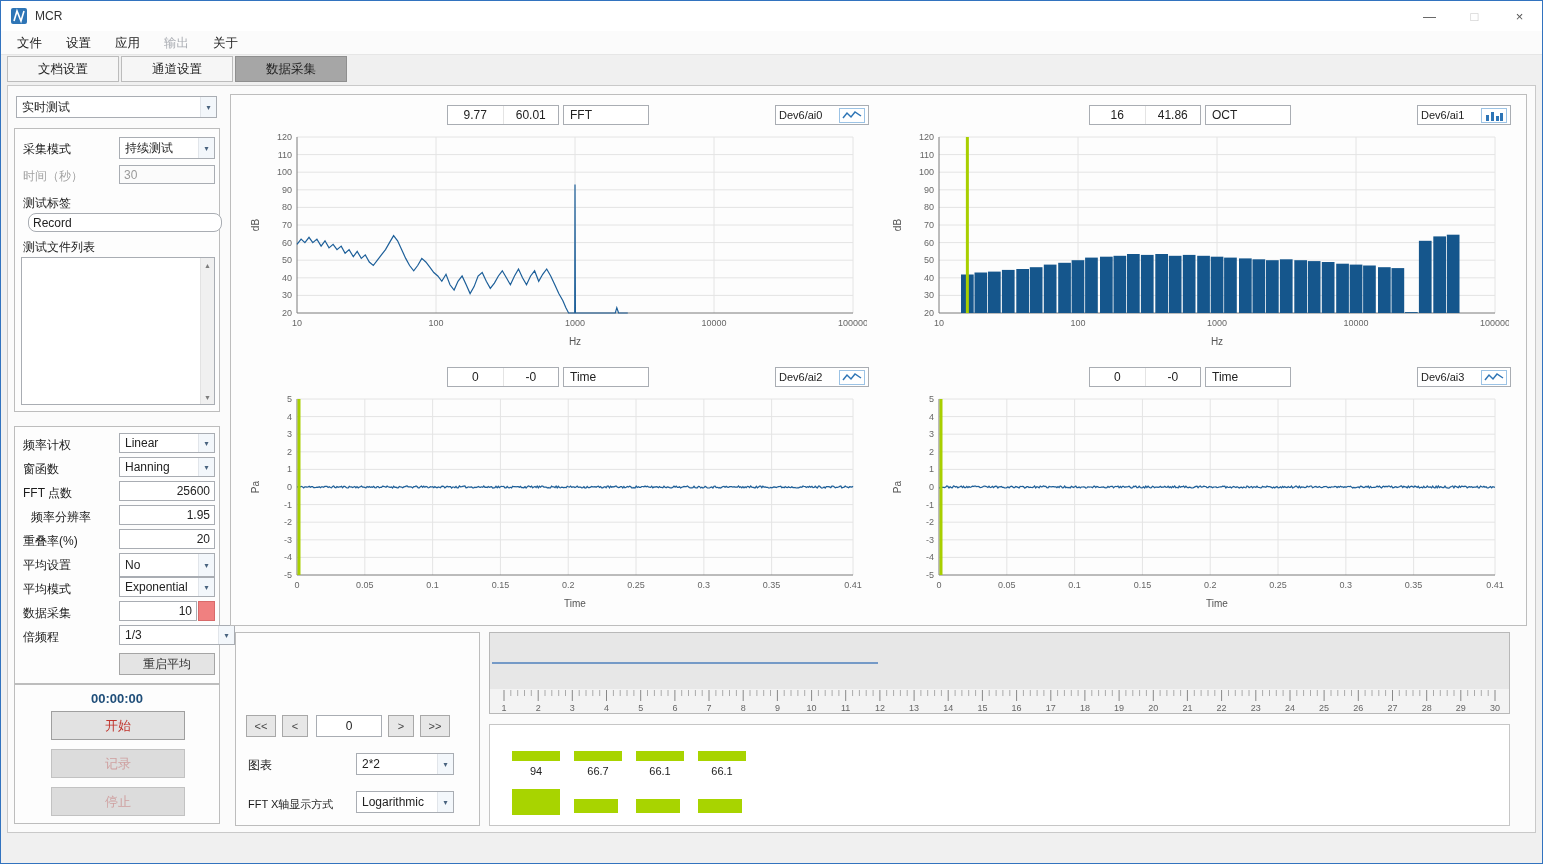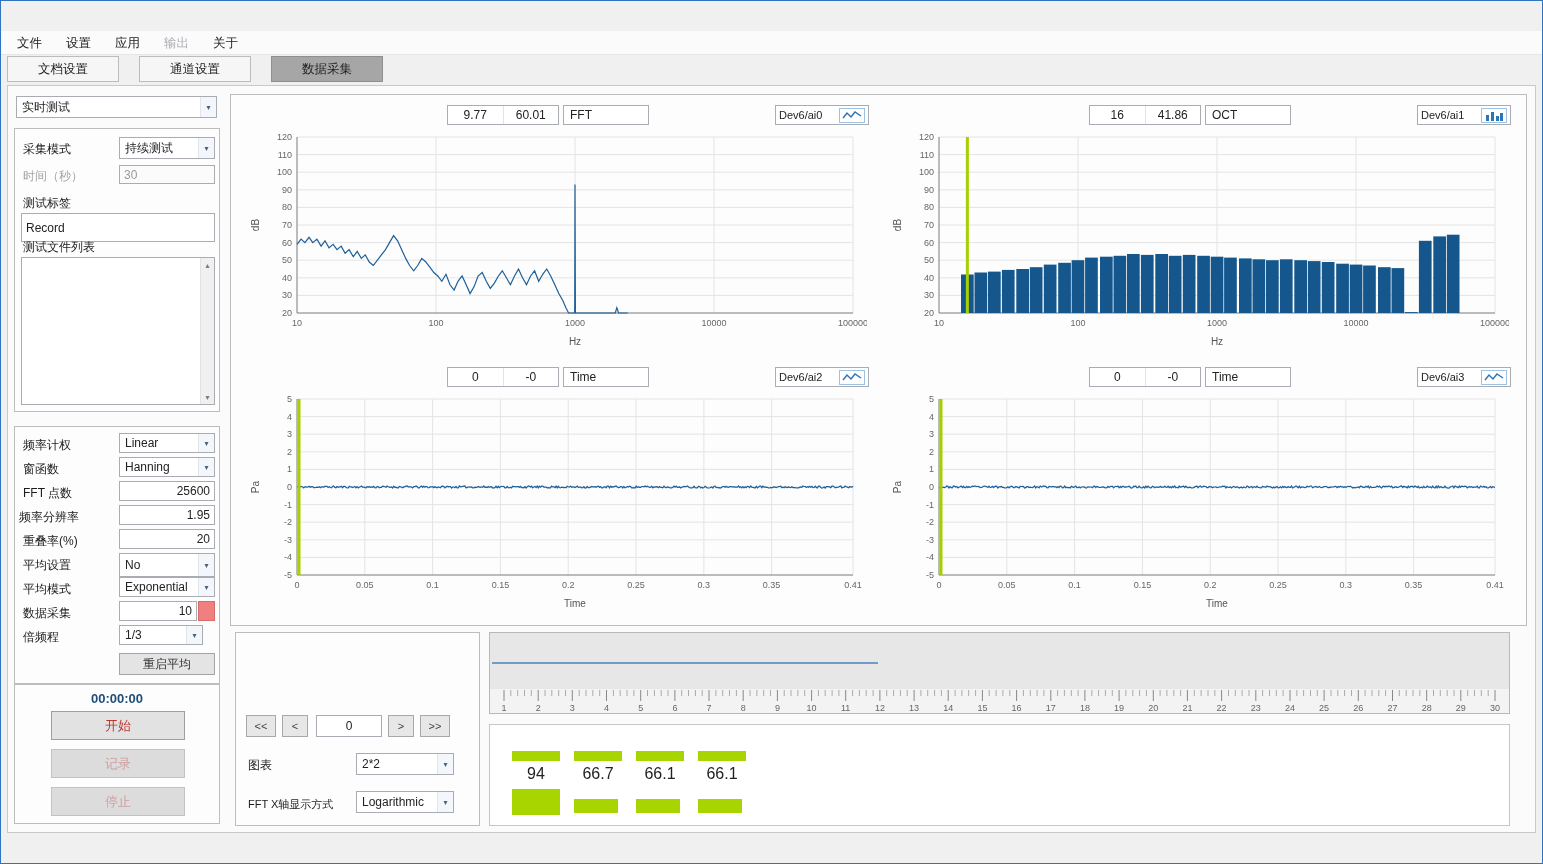--- a/index.html
+++ b/index.html
@@ -14,21 +14,21 @@
   .winbtn{width:45px;height:30px;display:flex;align-items:center;justify-content:center;font-size:13px;color:#555}
   .winbtn.max{color:#c6c6c6}
 
   
   .menubar{position:absolute;left:0;top:30px;width:100%;height:24px;background:#fbfbfb;border-bottom:1px solid #e6e6e6;display:flex;align-items:flex-start;padding-left:4px}
   .menuitem{font-size:12.5px;color:#222;padding:0 12px;height:24px;line-height:24px}
   .menuitem.disabled{color:#aaadb3}
 
   
   .tabbar{position:absolute;left:0;top:54px;width:100%;height:27px;background:#f0f0f0;display:flex;align-items:flex-end;padding-left:6px}
-  .tab{min-width:112px;height:26px;line-height:24px;text-align:center;font-size:12.5px;color:#222;background:#f6f6f6;border:1px solid #bcbcbc;margin-right:20px;padding:0 8px}
+  .tab{min-width:112px;height:26px;line-height:24px;text-align:center;font-size:12.5px;color:#222;background:#f6f6f6;border:1px solid #bcbcbc;margin-right:2px;padding:0 8px}
   .tab.active{background:#a6a6a6;border-color:#8f8f8f}
 
   
   #workspace{position:absolute;left:6px;top:84px;width:1529px;height:748px;background:#fbfbfb;border:1px solid #c9c9c9}
 
   .groupbox{position:absolute;background:#fdfdfd;border:1px solid #bdbdbd}
   .lbl{position:absolute;font-size:12px;color:#1c1c1c;white-space:nowrap}
   .lbl.dis{color:#a3a3a3}
   .lbl.small{font-size:11px}
 
@@ -70,28 +70,42 @@
   .navpanel{position:absolute;left:227px;top:546px;width:245px;height:194px;background:#fdfdfd;border:1px solid #bdbdbd}
   .navbtn{position:absolute;height:22px;background:#e7e7e7;border:1px solid #a8a8a8;font-size:11px;color:#444;display:flex;align-items:center;justify-content:center;font-family:inherit}
 
   
   .timeline{position:absolute;left:481px;top:546px;width:1021px;height:82px;border:1px solid #b8b8b8;background:#e7e7e7}
   .sigpanel{position:absolute;left:481px;top:638px;width:1021px;height:102px;border:1px solid #c6c6c6;background:#fff}
   .sighead{position:absolute;left:0;top:0;width:100%;height:20px;line-height:20px;font-size:12px;font-weight:bold;color:#10222e;padding-left:6px}
   .sigbody{position:absolute;left:0;top:20px;width:100%;height:80px;background:#fff}
   .chan{position:absolute;top:0;width:48px}
   .chan .bar{height:10px;margin-top:6px}
-  .chan .val{margin-top:4px;text-align:center;font-size:16px;color:#222}
+  .chan .val{margin-top:4px;text-align:center;font-size:11px;color:#222}
   .blk{position:absolute}
 </style>
 </head>
 <body>
 
 <div id="app">
 
+  <div class="titlebar">
+    <span class="logo">
+      <svg width="16" height="16" viewBox="0 0 16 16">
+          <rect width="16" height="16" rx="2" fill="#2e75b6"></rect>
+          <path d="M3 13 L6 3 L10 13 L13 3" stroke="#fff" stroke-width="1.6" fill="none"></path>
+        </svg>
+    </span>
+    <span class="title">MCR</span>
+    <div class="winbtns">
+      <div class="winbtn">—</div>
+      <div class="winbtn max">□</div>
+      <div class="winbtn">×</div>
+    </div>
+  </div>
 
   <div class="menubar">
     <span class="menuitem">文件</span>
     <span class="menuitem">设置</span>
     <span class="menuitem">应用</span>
     <span class="menuitem disabled">输出</span>
     <span class="menuitem">关于</span>
   </div>
 
   <div class="tabbar">
@@ -109,21 +123,21 @@
 
     <div class="groupbox" style="left:6px;top:42px;width:206px;height:284px">
       <span class="lbl" style="left:8px;top:12px">采集模式</span>
       <div class="combo" style="left:104px;top:8px;width:96px;height:22px">
         <span class="cval">持续测试</span>
         <span class="carr">▾</span>
       </div>
       <span class="lbl dis" style="left:8px;top:39px">时间（秒）</span>
       <input class="tin" style="left: 104px; top: 36px; width: 96px; height: 19px;" disabled="" value="30">
       <span class="lbl" style="left:8px;top:66px">测试标签</span>
-      <input class="tin" style="left: 6px; top: 84px; width: 194px; height: 29px;" value="Record">
+      <input class="tin" style="left: 13px; top: 84px; width: 194px; height: 19px; border-radius: 8px;" value="Record">
       <span class="lbl" style="left:8px;top:110px">测试文件列表</span>
       <div class="listbox" style="left:6px;top:128px;width:194px;height:148px">
         <div class="vscroll">
           <div class="sarr">▲</div>
           <div class="strack"></div>
           <div class="sarr bottom">▼</div>
         </div>
       </div>
     </div>
 
@@ -133,39 +147,39 @@
         <span class="cval">Linear</span>
           <span class="carr">▾</span>
       </div>
       <span class="lbl" style="left:8px;top:34px">窗函数</span>
       <div class="combo" style="left:104px;top:30px;width:96px;height:20px">
         <span class="cval">Hanning</span>
           <span class="carr">▾</span>
       </div>
       <span class="lbl" style="left:8px;top:58px">FFT 点数</span>
       <input class="tin right" style="left: 104px; top: 54px; width: 96px; height: 20px;" value="25600">
-      <span class="lbl" style="left:4px;top:82px">频率分辨率</span>
+      <span class="lbl" style="left:16px;top:82px">频率分辨率</span>
       <input class="tin right" style="left: 104px; top: 78px; width: 96px; height: 20px;" value="1.95">
       <span class="lbl" style="left:8px;top:106px">重叠率(%)</span>
       <input class="tin right" style="left: 104px; top: 102px; width: 96px; height: 20px;" value="20">
       <span class="lbl" style="left:8px;top:130px">平均设置</span>
       <div class="combo" style="left:104px;top:126px;width:96px;height:24px">
         <span class="cval">No</span>
           <span class="carr">▾</span>
       </div>
       <span class="lbl" style="left:8px;top:154px">平均模式</span>
       <div class="combo" style="left:104px;top:150px;width:96px;height:20px">
         <span class="cval">Exponential</span>
           <span class="carr">▾</span>
       </div>
       <span class="lbl" style="left:8px;top:178px">数据采集</span>
       <input class="tin right" style="left: 104px; top: 174px; width: 78px; height: 20px;" value="10">
       <span class="redind" style="left:183px;top:174px;width:17px;height:20px"></span>
       <span class="lbl" style="left:8px;top:202px">倍频程</span>
-      <div class="combo" style="left:104px;top:198px;width:84px;height:20px">
+      <div class="combo" style="left:104px;top:198px;width:116px;height:20px">
         <span class="cval">1/3</span>
           <span class="carr">▾</span>
       </div>
       <button class="gbtn" style="left:104px;top:226px;width:96px;height:22px">重启平均</button>
     </div>
 
     <div class="groupbox" style="left:6px;top:598px;width:206px;height:140px">
       <div class="timer" style="top:6px;color:#1f4e79">00:00:00</div>
       <button class="bigbtn enabled" style="top:26px;color:#c0342c">开始</button>
       <button class="bigbtn off" style="top:64px;color:#cfa0a0">记录</button>

